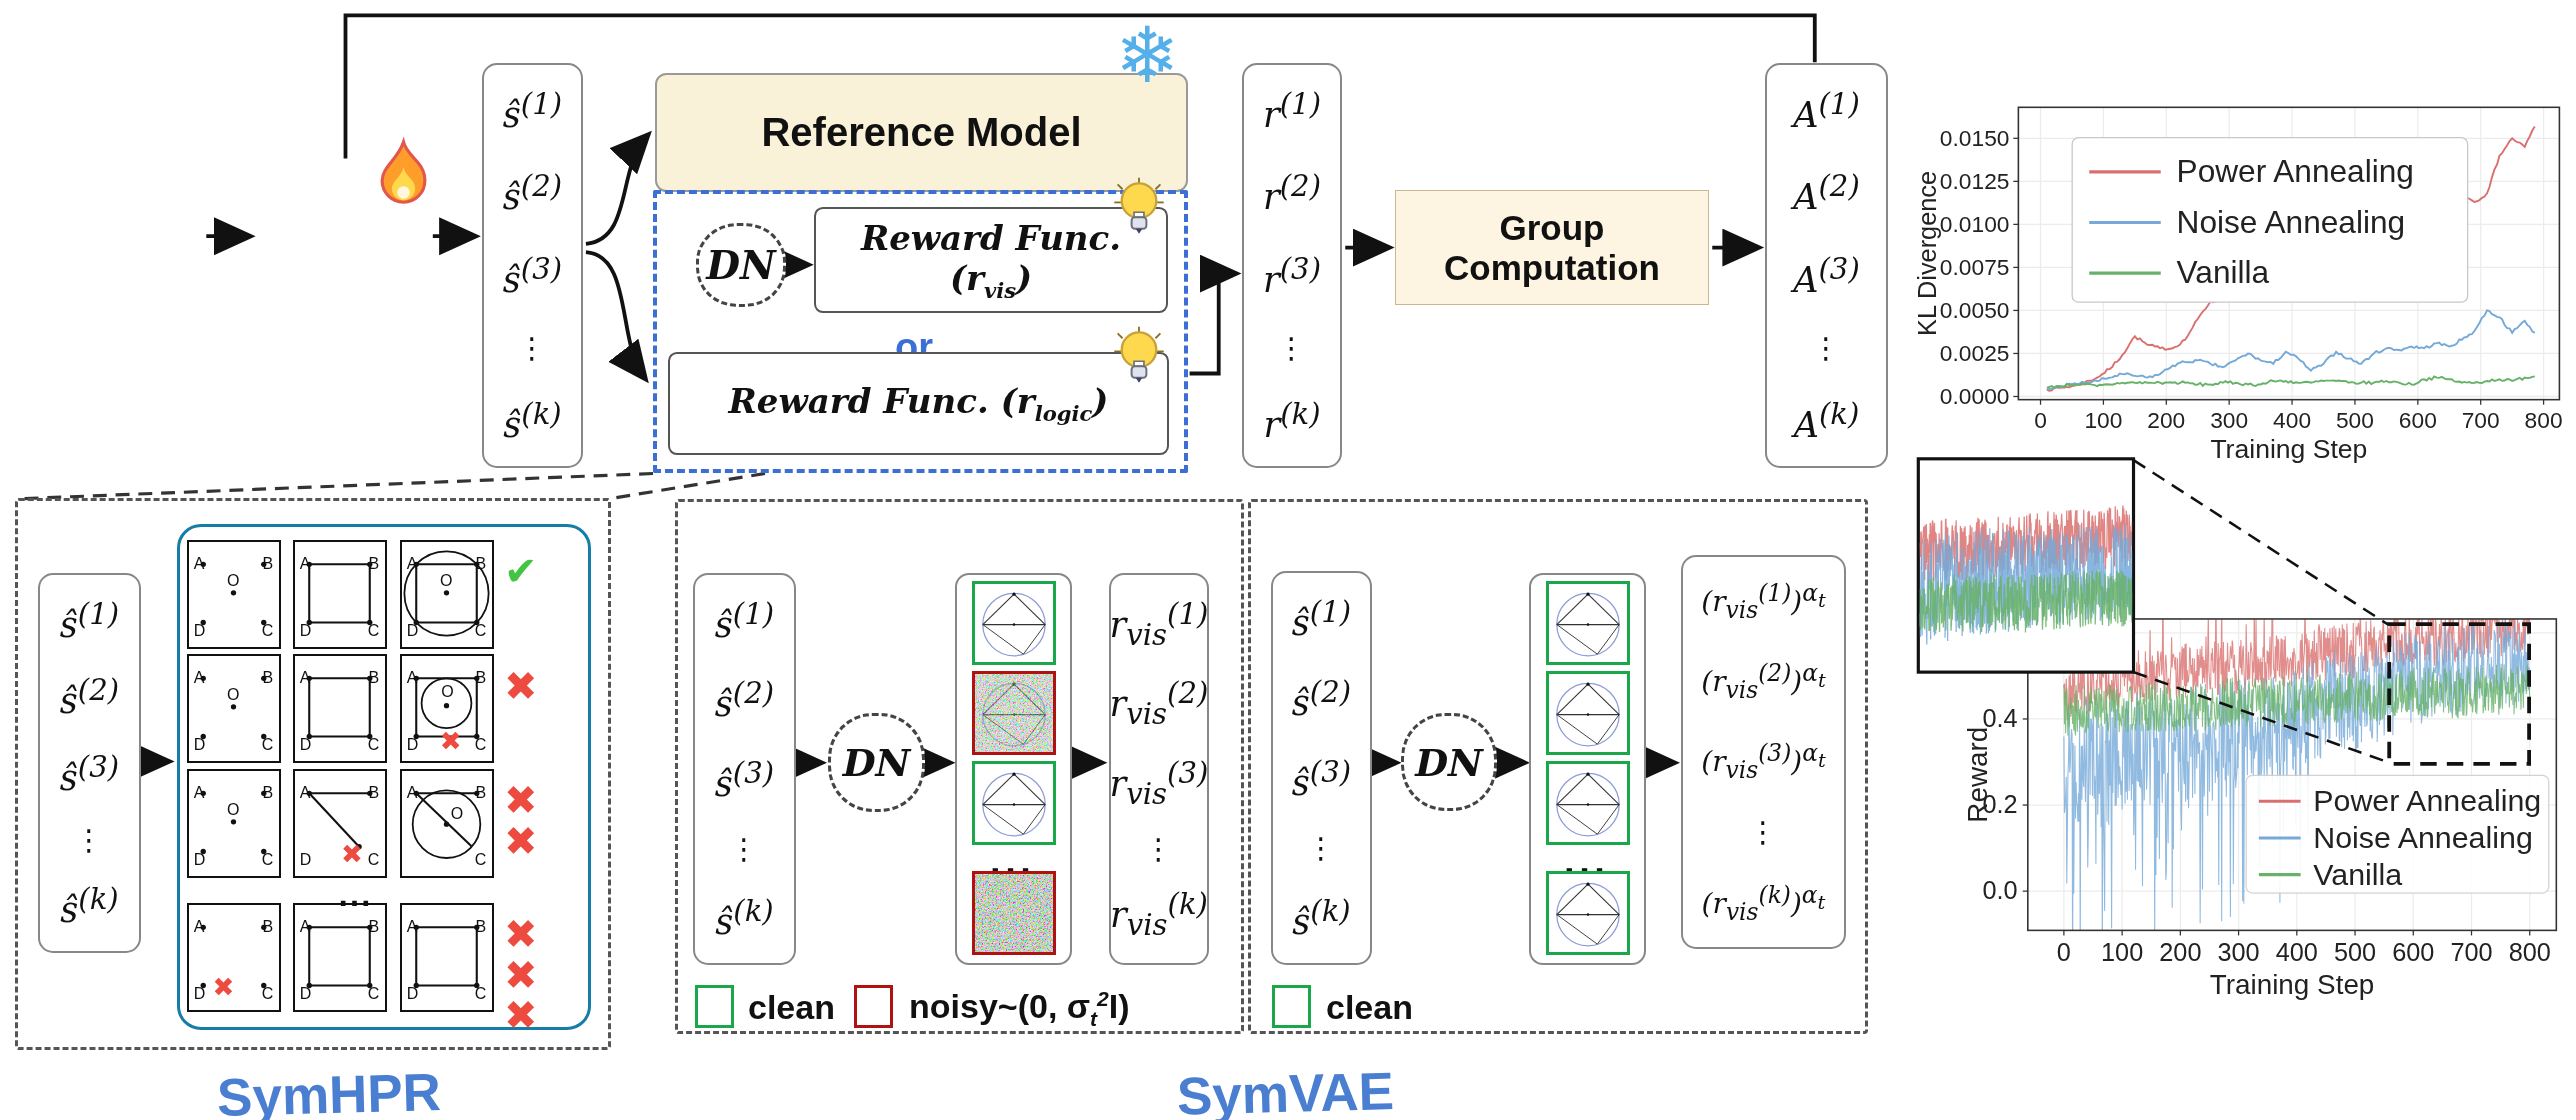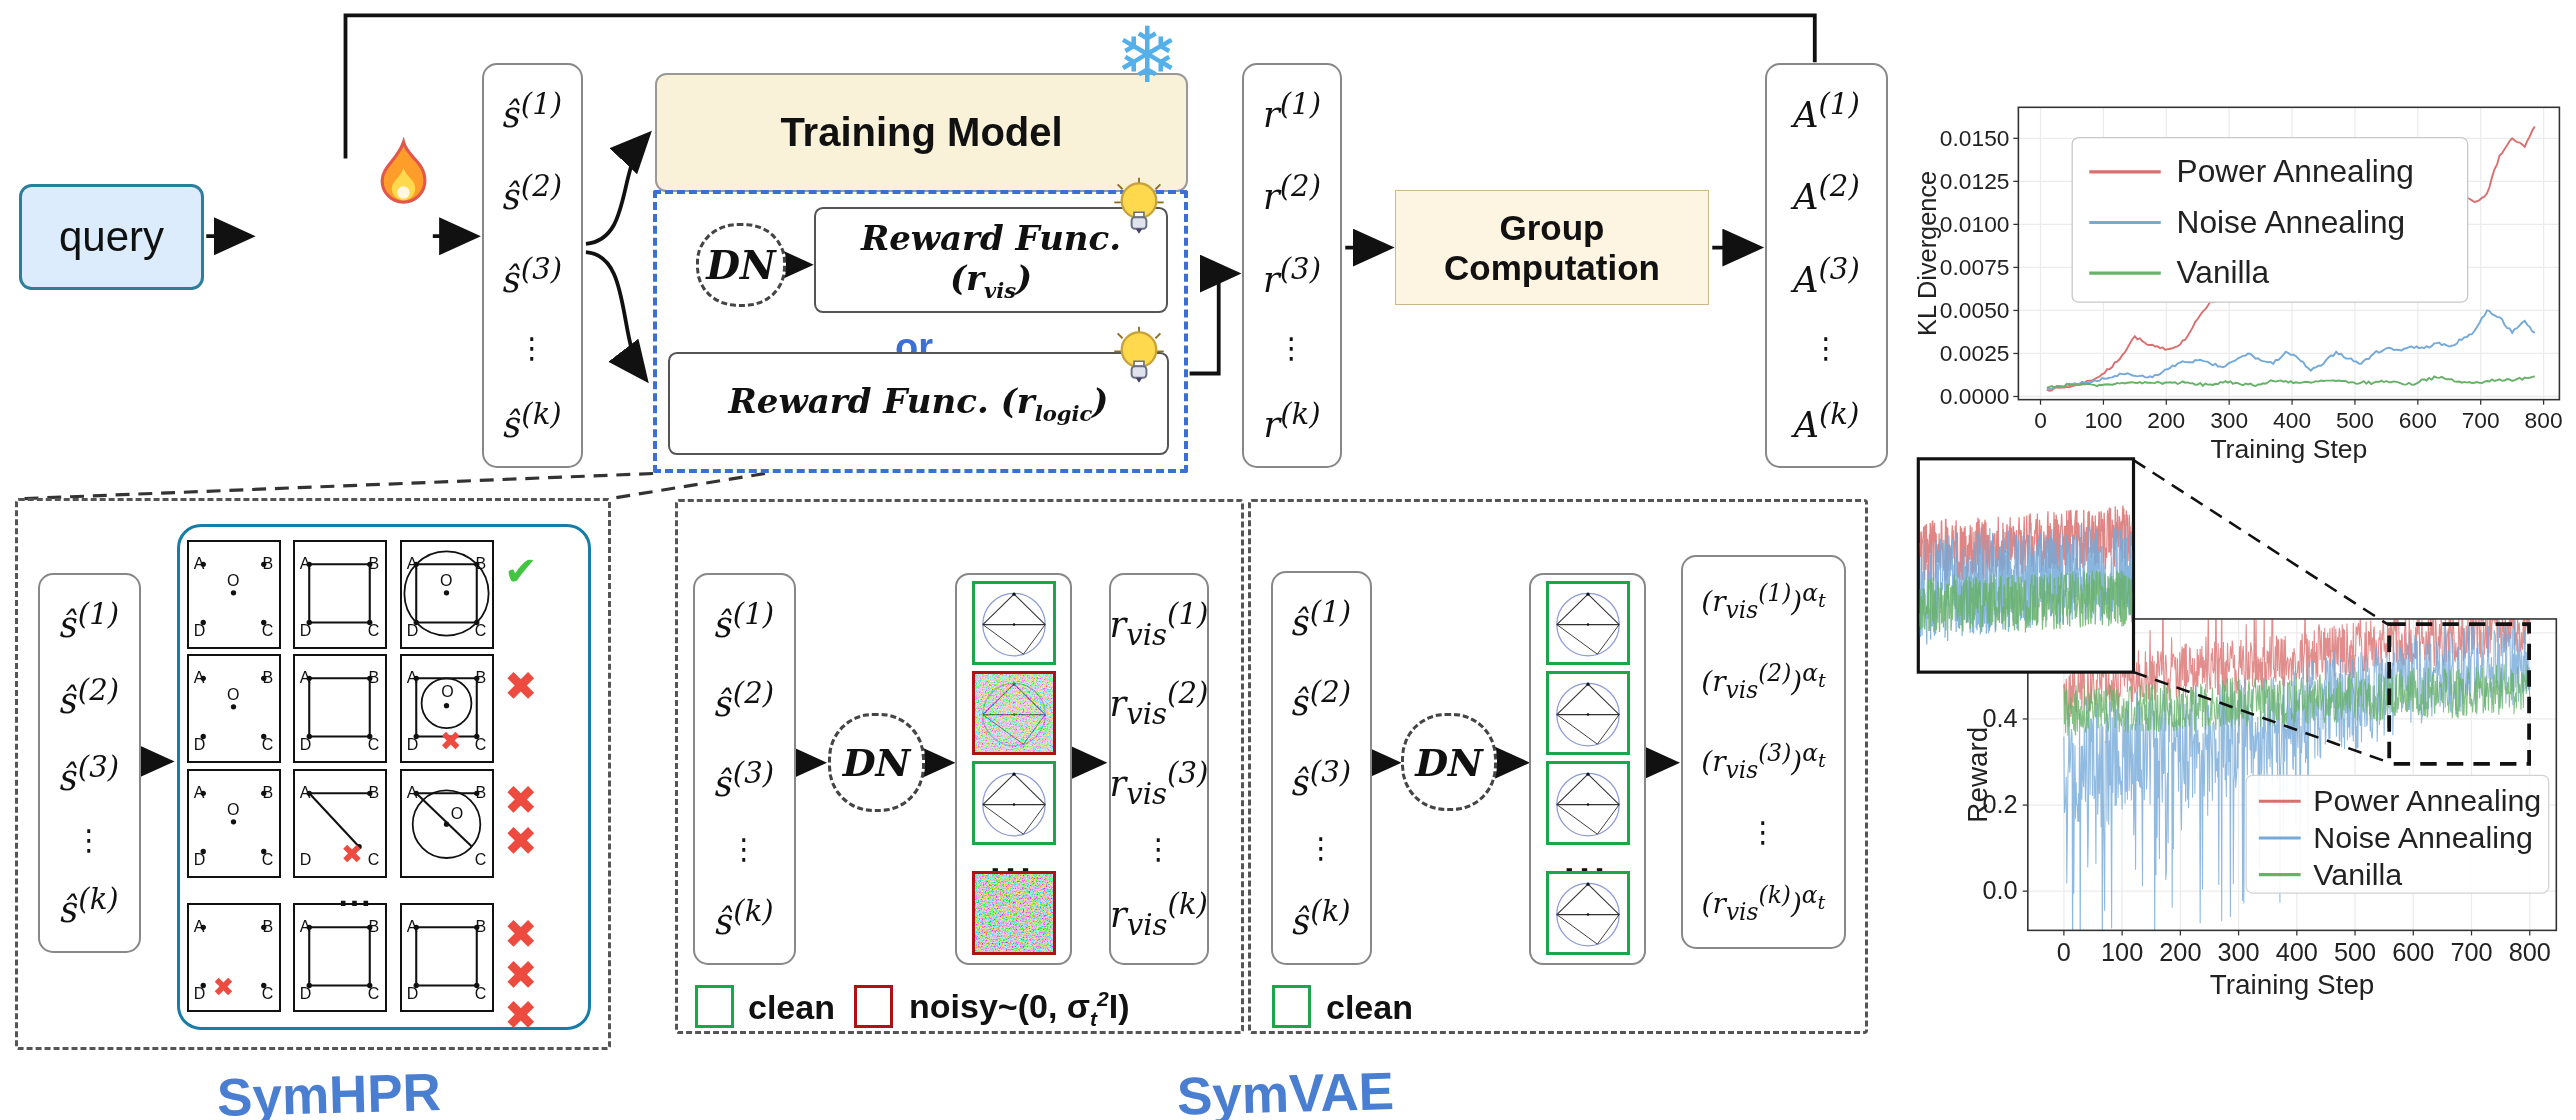--- a/index.html
+++ b/index.html
@@ -69,40 +69,37 @@
     <path d="M1466 1205 H1498" fill="none" stroke="#111" stroke-width="6" marker-end="url(#ah)"></path>
     <path d="M1698 1205 H1738" fill="none" stroke="#111" stroke-width="6" marker-end="url(#ah)"></path>
     <path d="M2168 1205 H2203" fill="none" stroke="#111" stroke-width="6" marker-end="url(#ah)"></path>
     <path d="M2370 1205 H2406" fill="none" stroke="#111" stroke-width="6" marker-end="url(#ah)"></path>
     <path d="M2606 1205 H2643" fill="none" stroke="#111" stroke-width="6" marker-end="url(#ah)"></path>
 
     <path d="M1032 748 L30 788" fill="none" stroke="#333" stroke-width="5" stroke-dasharray="22 14"></path>
     <path d="M1209 748 L962 788" fill="none" stroke="#333" stroke-width="5" stroke-dasharray="22 14"></path>
   </svg>
 
-  <div class="box rounded" style="left:19px;top:184px;width:185px;height:106px;background:#dcecfc;border:3.2px solid #2c7f9c;">
-    <span class="node-label" style="font-size:42px;">query</span>
-  </div>
 
   <svg class="abs" style="left:372px;top:140px;" width="63" height="70" viewBox="0 0 32 36">
     <path d="M16 1 C18 9 27 11 27 21 A11 11 0 1 1 5 21 C5 14 13 10 16 1 Z" fill="#ff9d2b" stroke="#e2574c" stroke-width="1.6"></path>
     <path d="M16 14 C17 19 22 20 22 25 A6 6 0 1 1 10 25 C10 21 15 19 16 14 Z" fill="#ffd94d"></path>
     <circle cx="16" cy="27" r="3.2" fill="#fff7e0"></circle>
   </svg>
 
   <div class="colbox" style="left:482px;top:63px;width:101px;height:405px;">
       <span class="col-item">ŝ<sup>(1)</sup></span>
       <span class="col-item">ŝ<sup>(2)</sup></span>
       <span class="col-item">ŝ<sup>(3)</sup></span>
       <span class="vdots">⋮</span>
       <span class="col-item">ŝ<sup>(k)</sup></span>
     </div>
 
   <div class="box" style="left:655px;top:73px;width:533px;height:119px;background:#faf2d8;border:2.5px solid #999;border-radius:11.4px;">
-    <span class="node-label" style="font-size:40px;font-weight:600;">Training Model</span>
+    <span class="node-label" style="font-size:40px;font-weight:600;">Reference Model</span>
   </div>
   <div class="abs" style="left:1115px;top:16.5px;font-size:77px;color:#55b0ea;line-height:1;">❄</div>
 
   <div class="box" style="left:653px;top:190px;width:535px;height:283px;border:4.4px dashed #3b6fd6;border-radius:2.5px;"></div>
 
   <div class="dn" style="left:696px;top:223px;width:90px;height:84px;font-size:39px;">
     <span>DN</span>
   </div>
 
   <div class="box" style="left:814px;top:207px;width:354px;height:106px;background:#fff;border:2.5px solid #555;border-radius:8.9px;">

